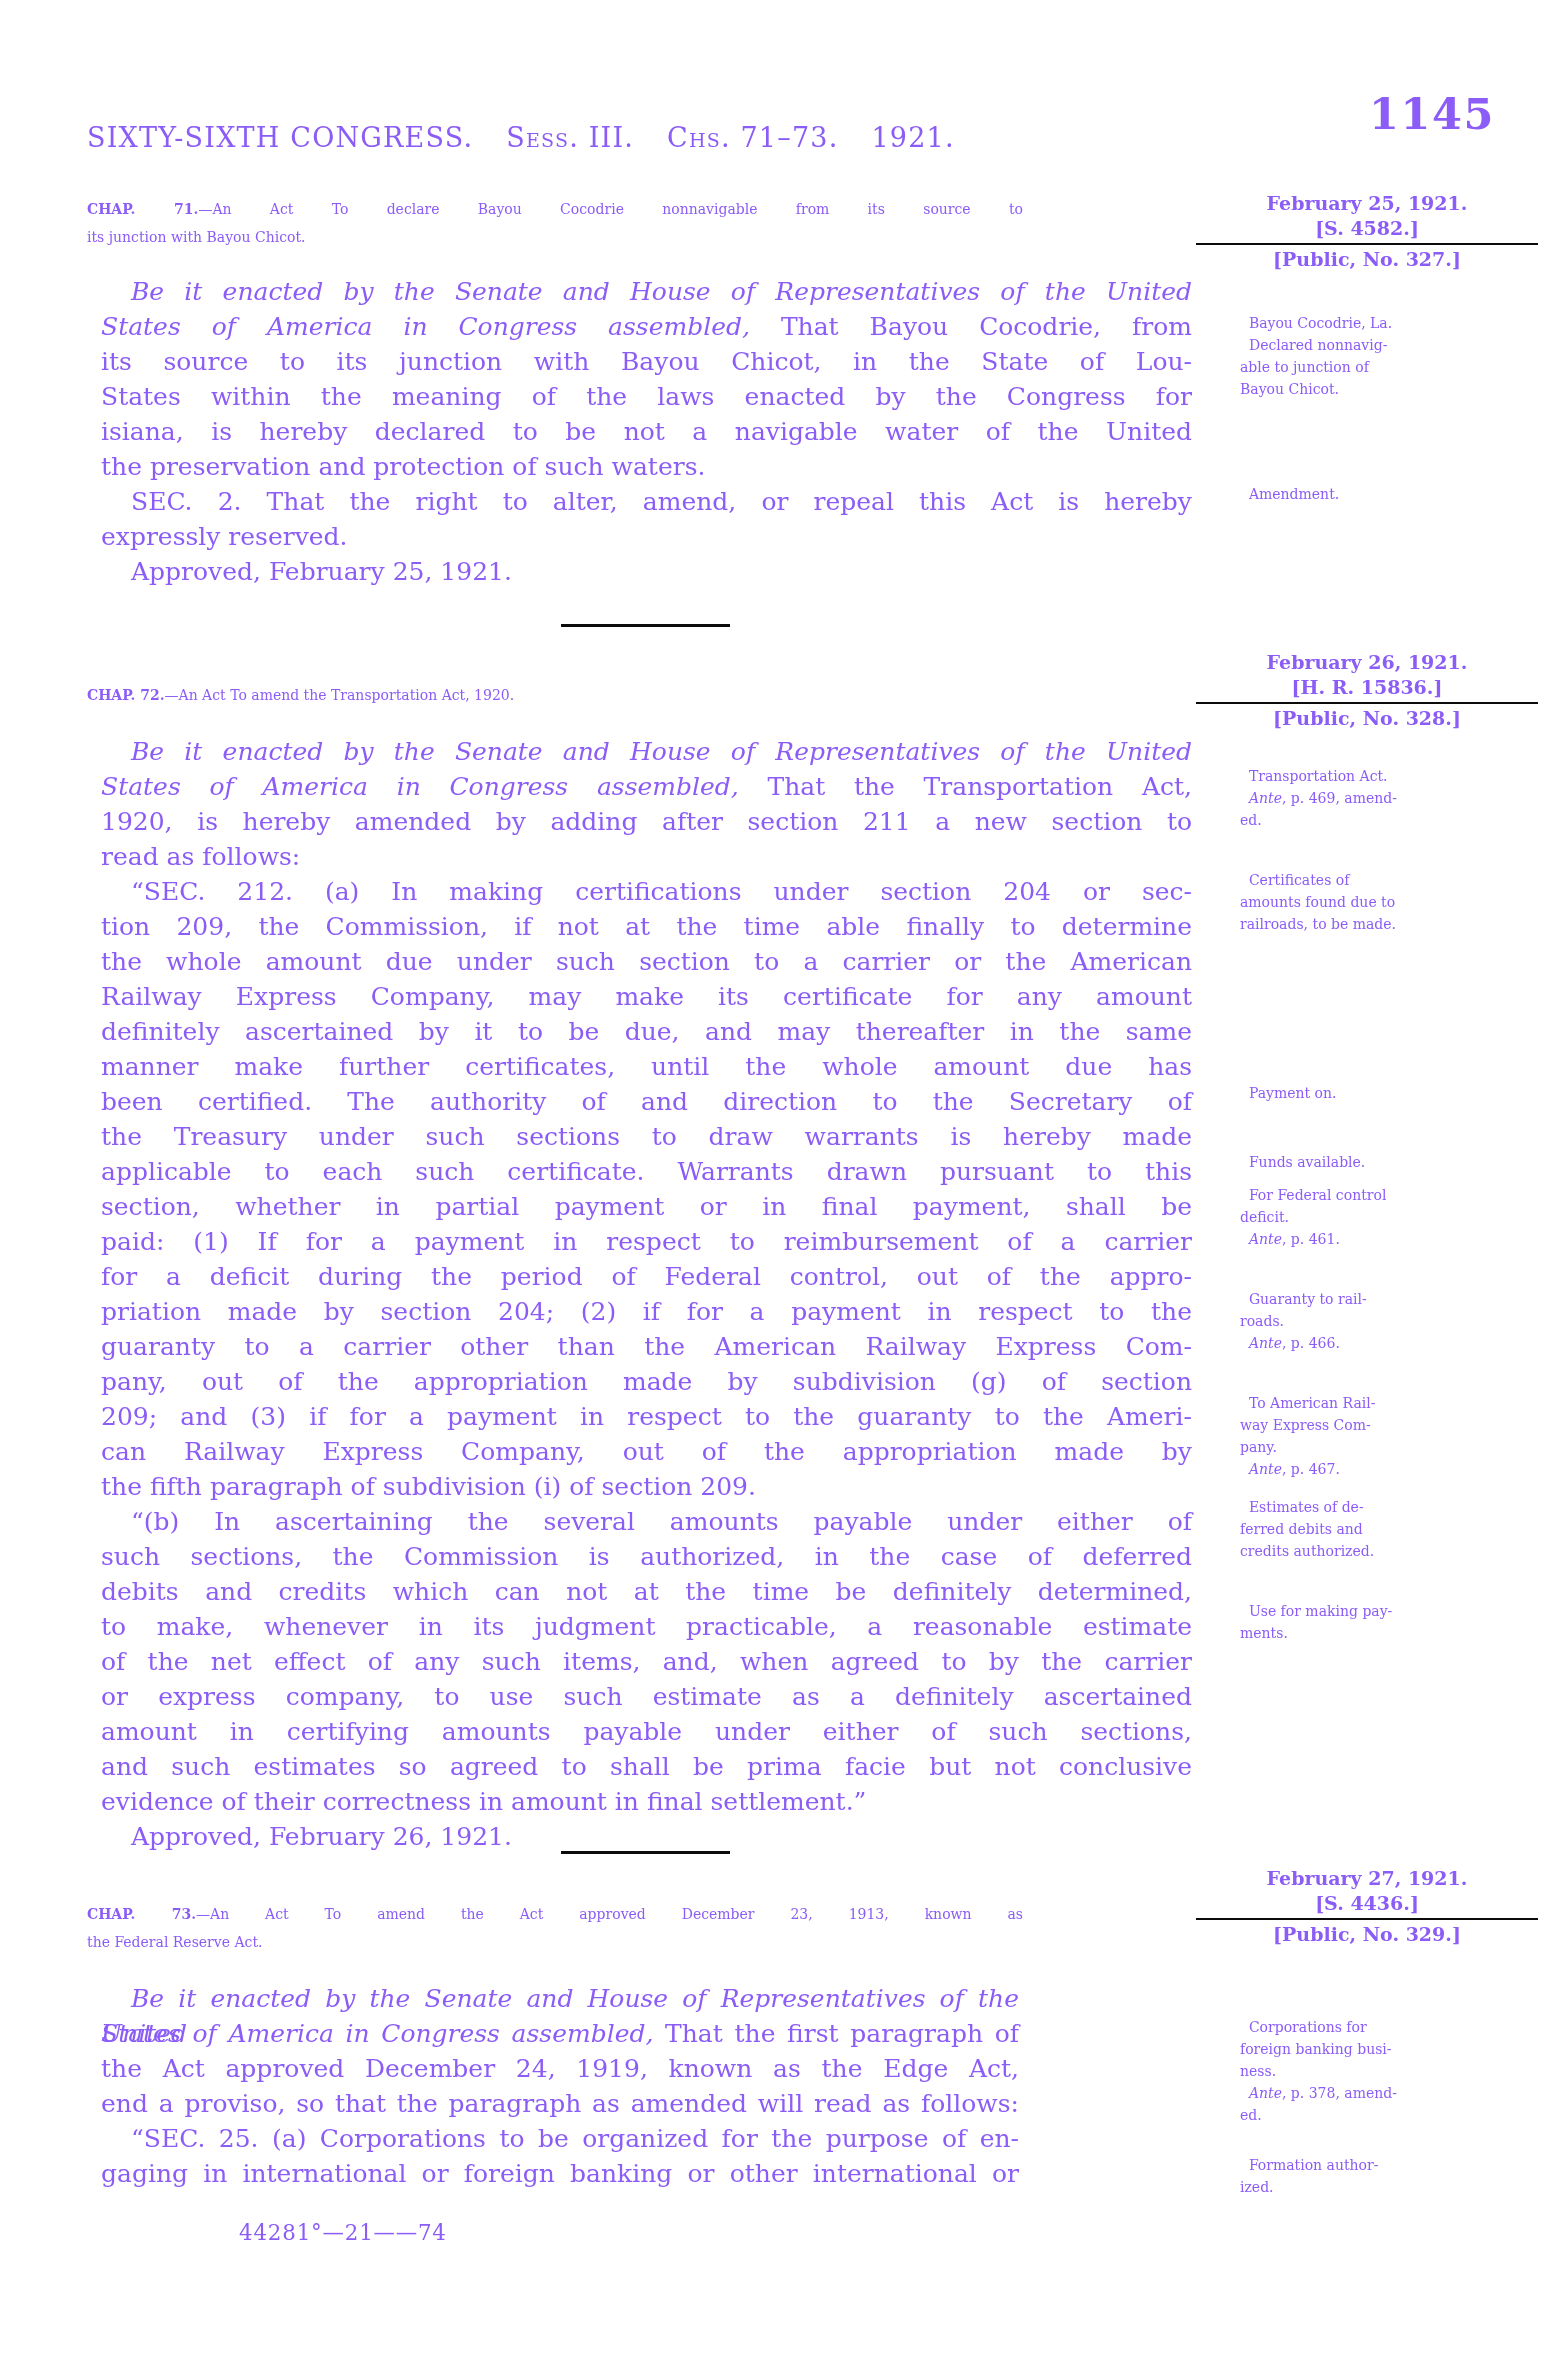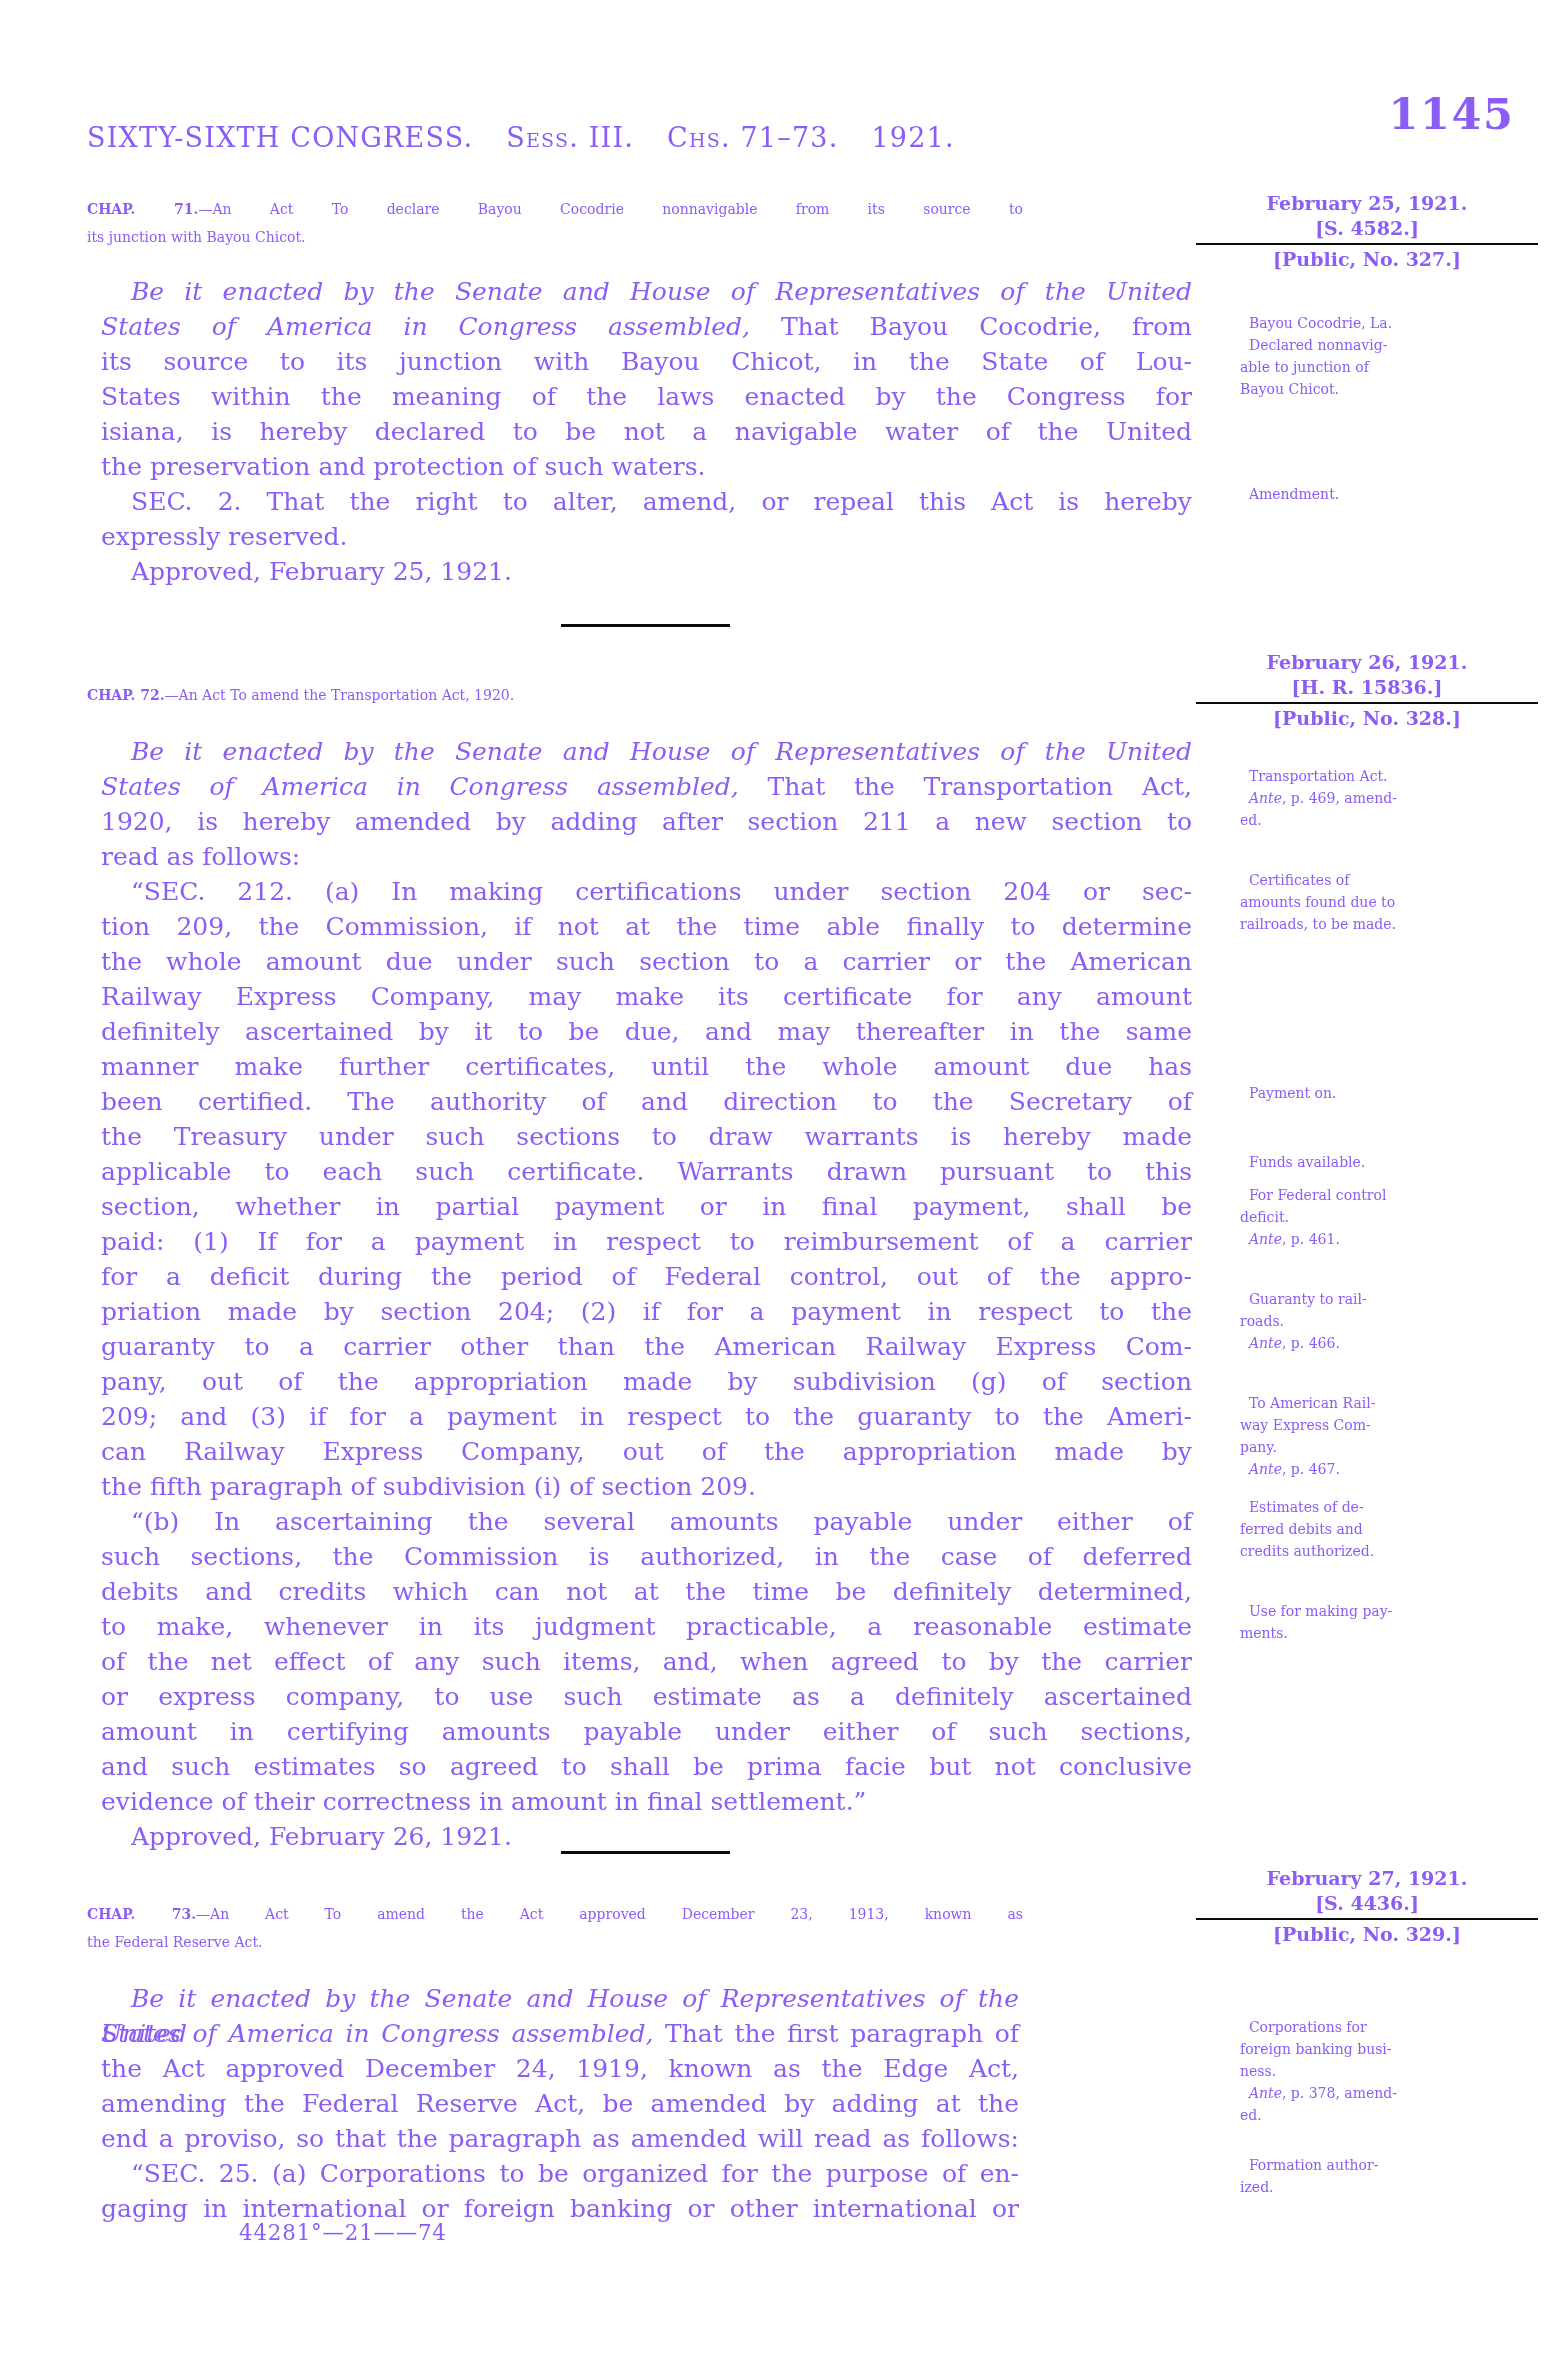--- a/index.html
+++ b/index.html
@@ -13,21 +13,21 @@
   }
   
   .running-head{
     position:absolute;top:122px;left:87px;
     font-size:27px;letter-spacing:1.2px;white-space:nowrap;
   }
   .running-head span{margin-right:33px;}
   .sc{font-variant:small-caps;}
   .page-number{
     position:absolute;top:89px;left:1369px;width:165px;
-    text-align:center;font-size:43px;font-weight:bold;letter-spacing:1.6px;
+    text-align:left;font-size:43px;font-weight:bold;letter-spacing:1.6px;
   }
   
   .chap-head{position:absolute;left:87px;width:936px;}
   .chap-line{font-size:14px;line-height:28px;}
   .jl{text-align:justify;text-align-last:justify;}
   .b{font-weight:bold;}
   .it{font-style:italic;}
   .ind{text-indent:30px;}
   
   .body-col{position:absolute;left:87px;width:1105px;}
@@ -194,21 +194,20 @@
 
   <div class="chap-head" style="top:1900px">
     <div class="chap-line jl"><span class="b">CHAP. 73.</span><span>—An Act To amend the Act approved December 23, 1913, known as</span></div>
     <div class="chap-line">the Federal Reserve Act.</div>
   </div>
 
   <div class="body-col narrow" style="top:1981px">
     <div class="bl jl ind it">Be it enacted by the Senate and House of Representatives of the United</div>
     <div class="bl jl"><span class="it">States of America in Congress assembled,</span><span> That the first paragraph of</span></div>
     <div class="bl jl">the Act approved December 24, 1919, known as the Edge Act,</div>
-    <div class="bl jl">amending the Federal Reserve Act, be amended by adding at the</div>
     <div class="bl jl">end a proviso, so that the paragraph as amended will read as follows:</div>
     <div class="bl jl ind">“SEC. 25. (a) Corporations to be organized for the purpose of en-</div>
     <div class="bl jl">gaging in international or foreign banking or other international or</div>
   </div>
 
   <div class="mnote" style="top:2016px">
       <div>&nbsp;&nbsp;Corporations for</div>
       <div>foreign banking busi-</div>
       <div>ness.</div>
       <div>&nbsp;&nbsp;<i>Ante</i>, p. 378, amend-</div>

